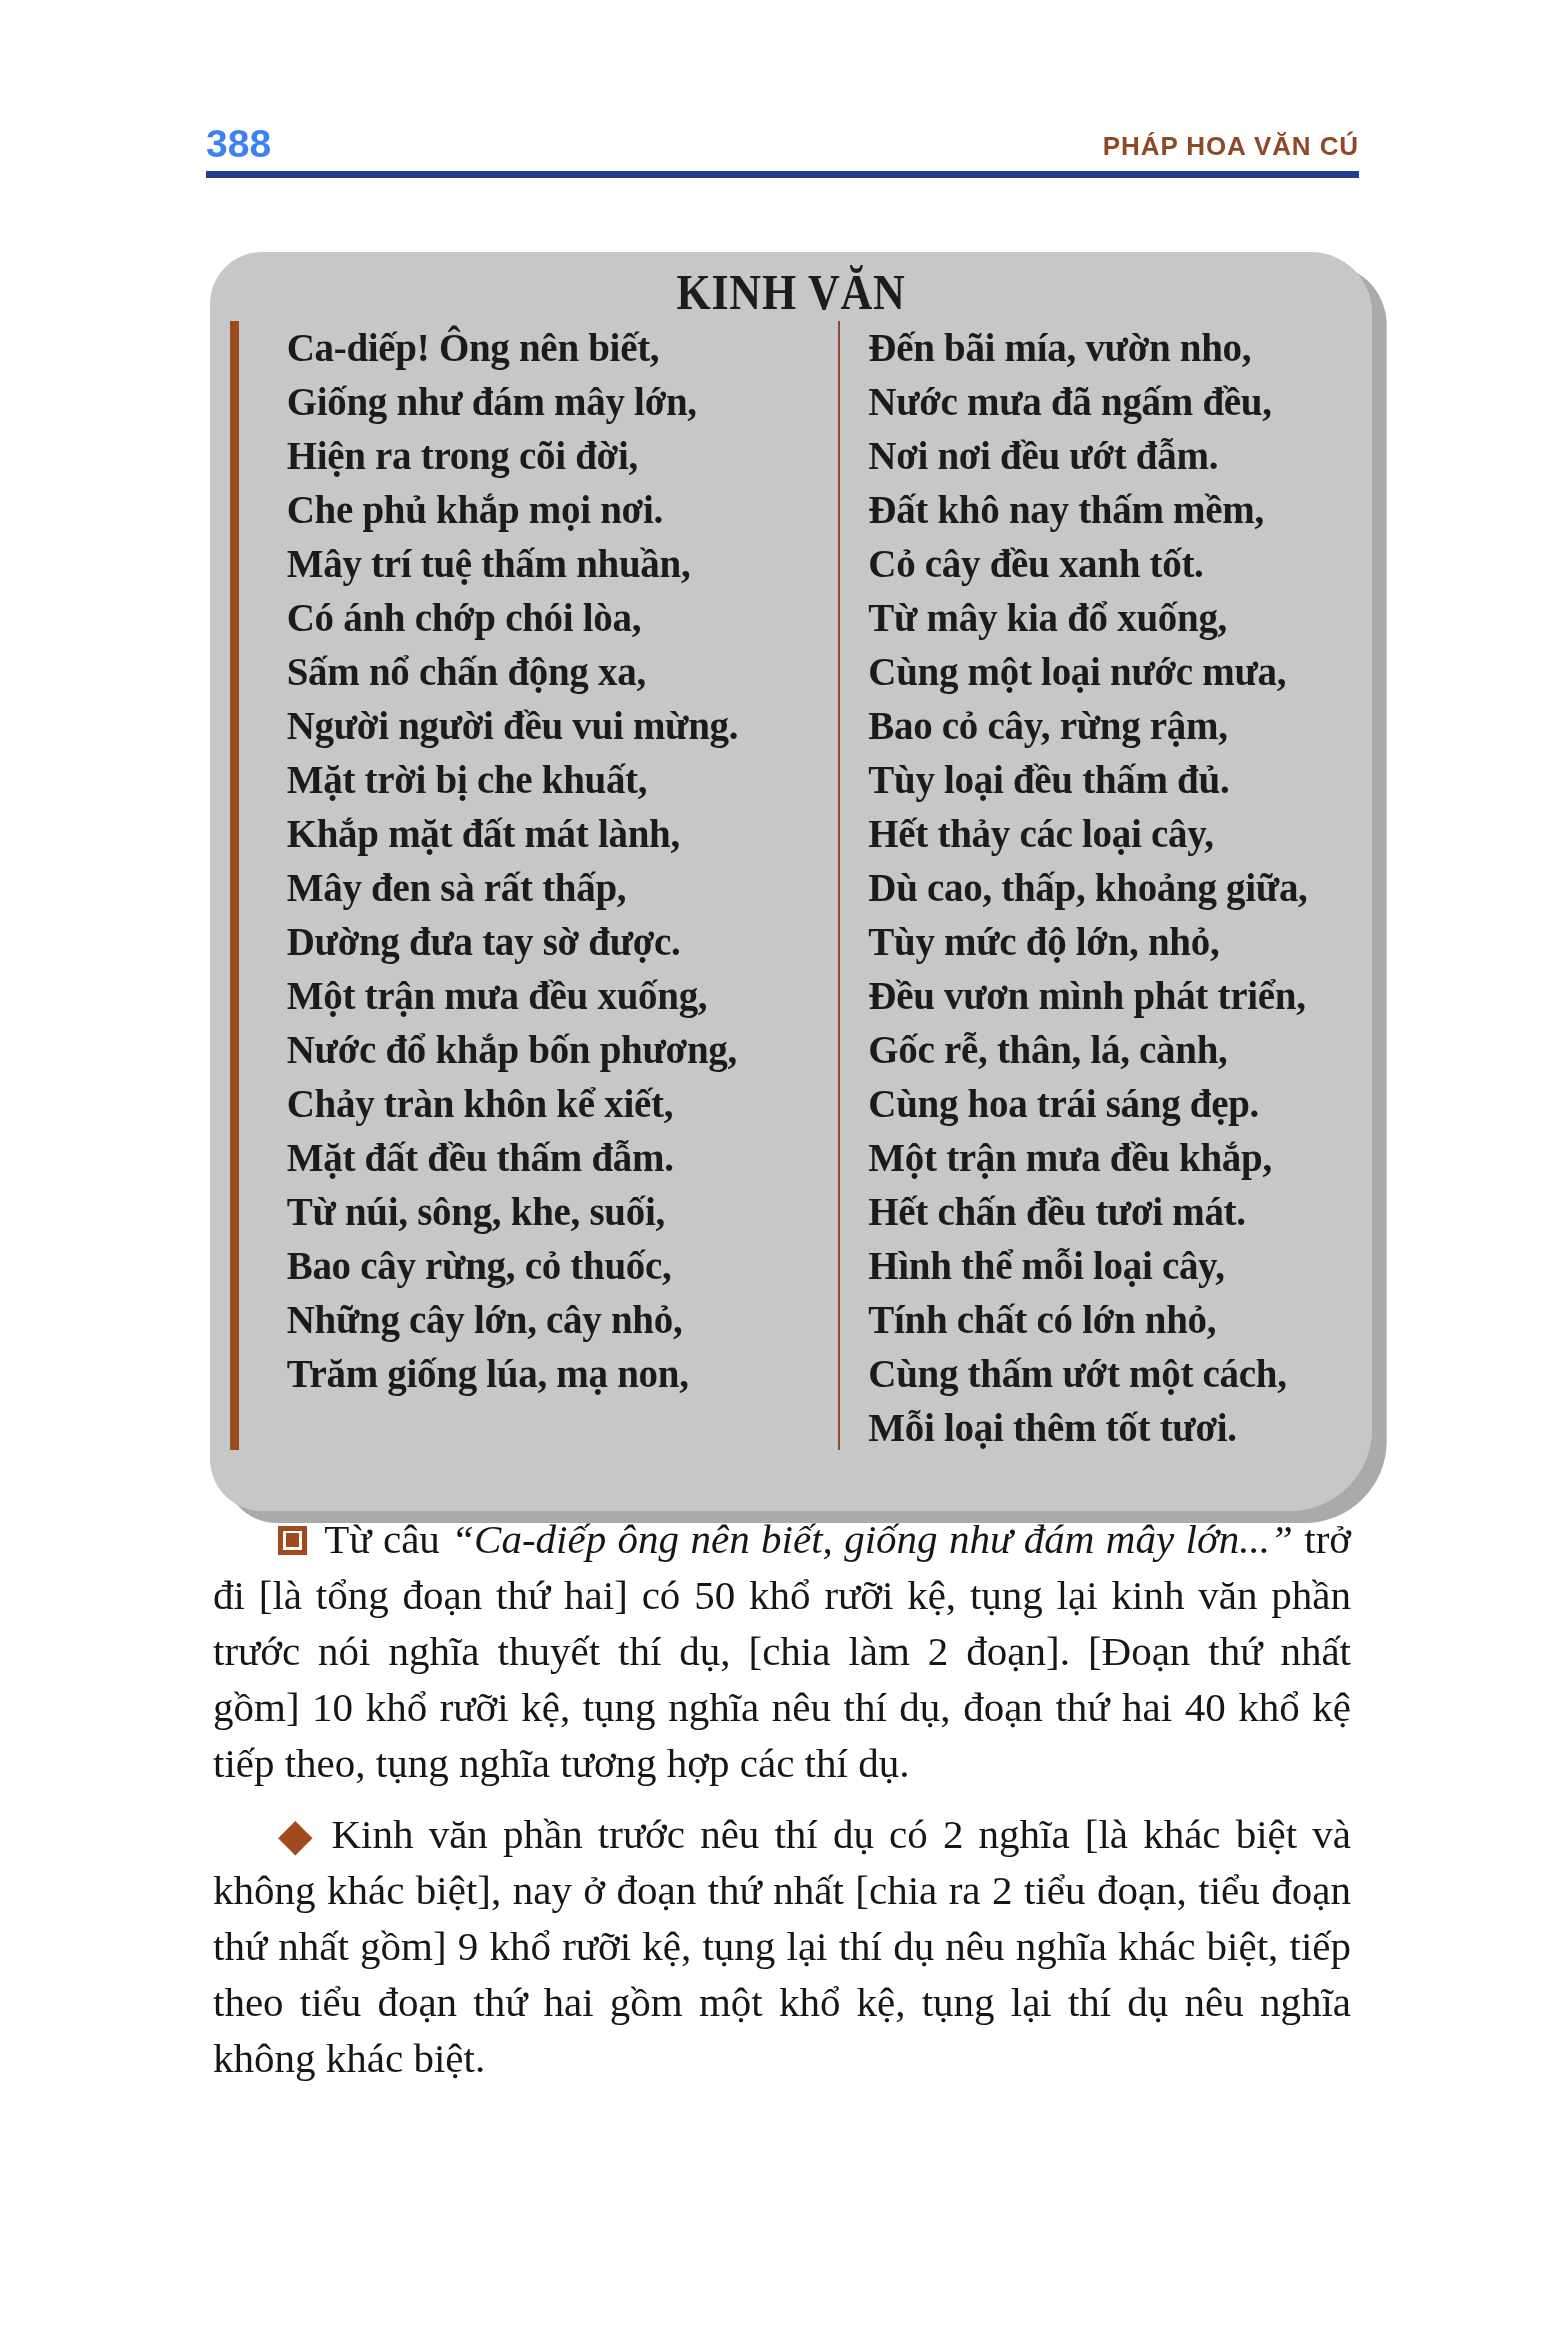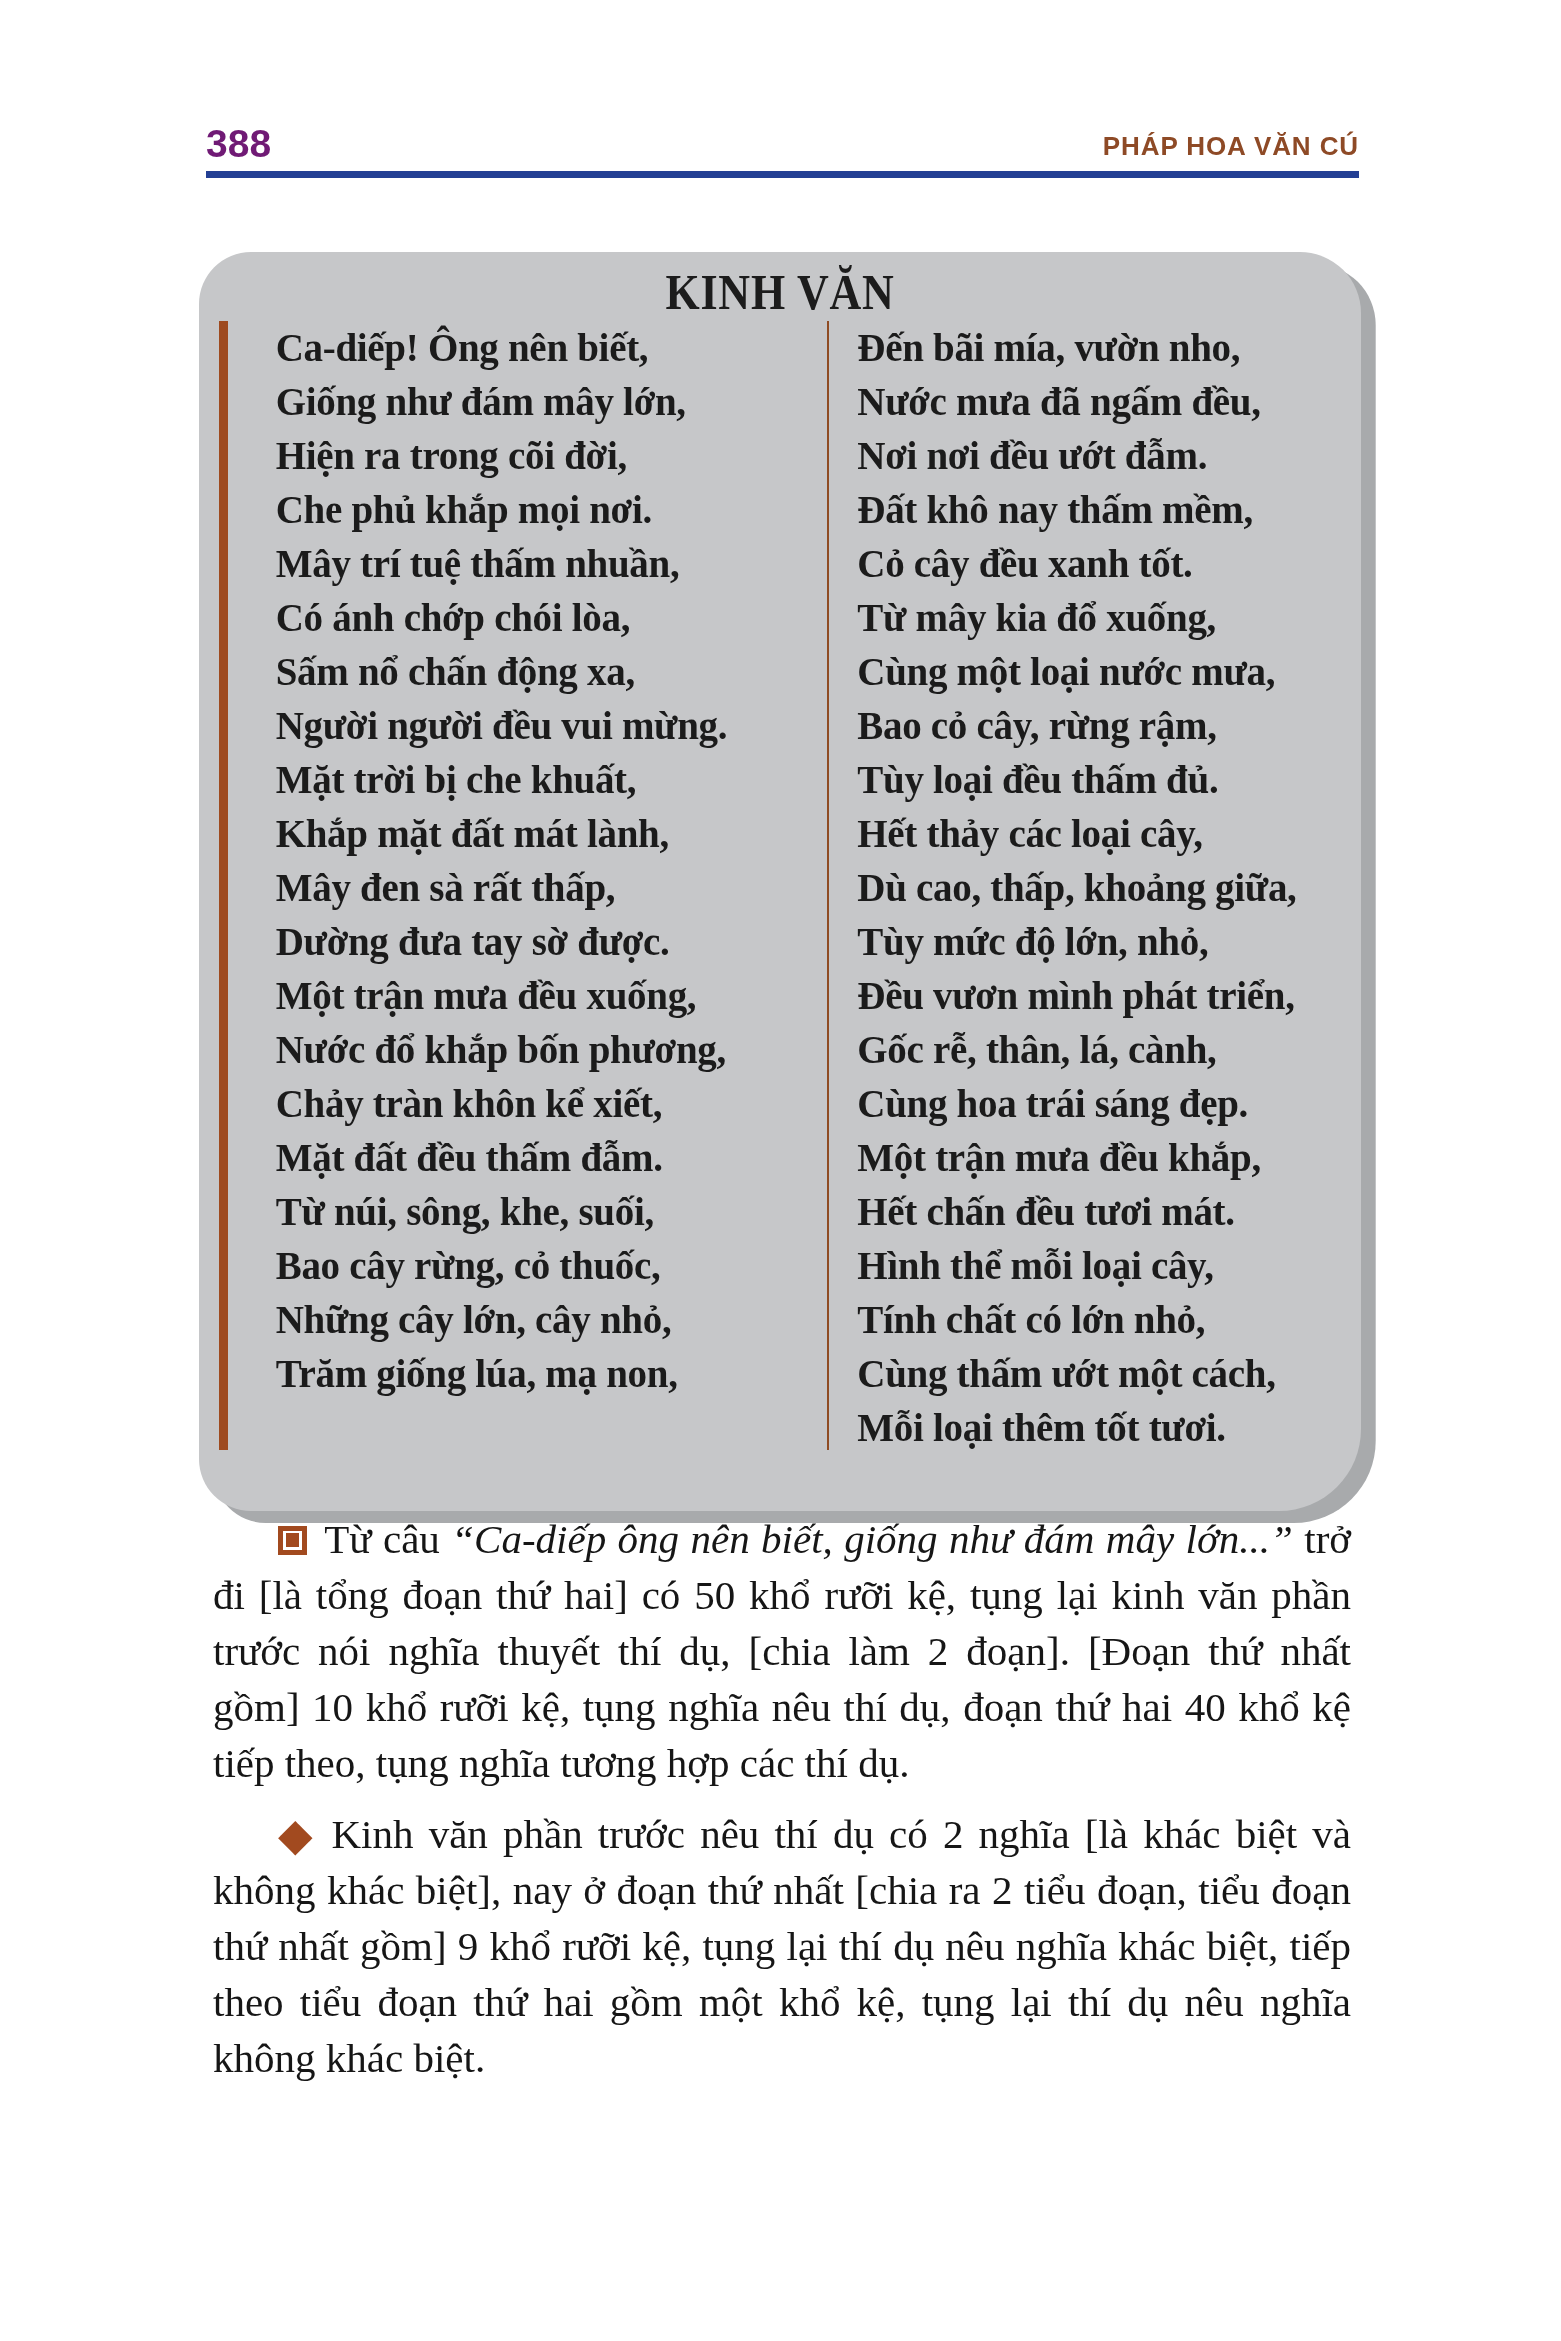--- a/index.html
+++ b/index.html
@@ -5,35 +5,35 @@
   html,body { margin:0; padding:0; background:#ffffff; }
   .page {
     position:relative; width:1561px; height:2342px; background:#ffffff;
     font-family:"Liberation Serif", serif; color:#1a1a1a; overflow:hidden;
   }
 
   
   .page-number {
     position:absolute; left:206px; top:124px;
     font-family:"Liberation Sans", sans-serif; font-weight:700;
-    font-size:39px; line-height:39px; color:#701a75;
+    font-size:39px; line-height:39px; color:#3b82f6;
   }
   .running-title {
     position:absolute; right:202px; top:129px;
     font-family:"Liberation Sans", sans-serif; font-weight:700;
     font-size:26px; line-height:34px; color:#8E4A26; letter-spacing:0.9px;
   }
   .header-rule {
     position:absolute; left:206px; top:171px; width:1153px; height:7px;
     background:#233F94;
   }
 
   
   .kinh-box {
-    position:absolute; left:199px; top:252px; width:1162px; height:1259px;
+    position:absolute; left:210px; top:252px; width:1162px; height:1259px;
     background:#C6C7C9;
     border-radius:52px 61px 82px 52px;
     box-shadow:14.7px 12px 0 0 #A8AAAC;
   }
   .kinh-title {
     margin-top:12px; text-align:center;
     font-weight:700; font-size:50px; line-height:56px; color:#1c1c1c;
     letter-spacing:0.9px; transform:scaleX(0.88);
   }
   .verse-area {

